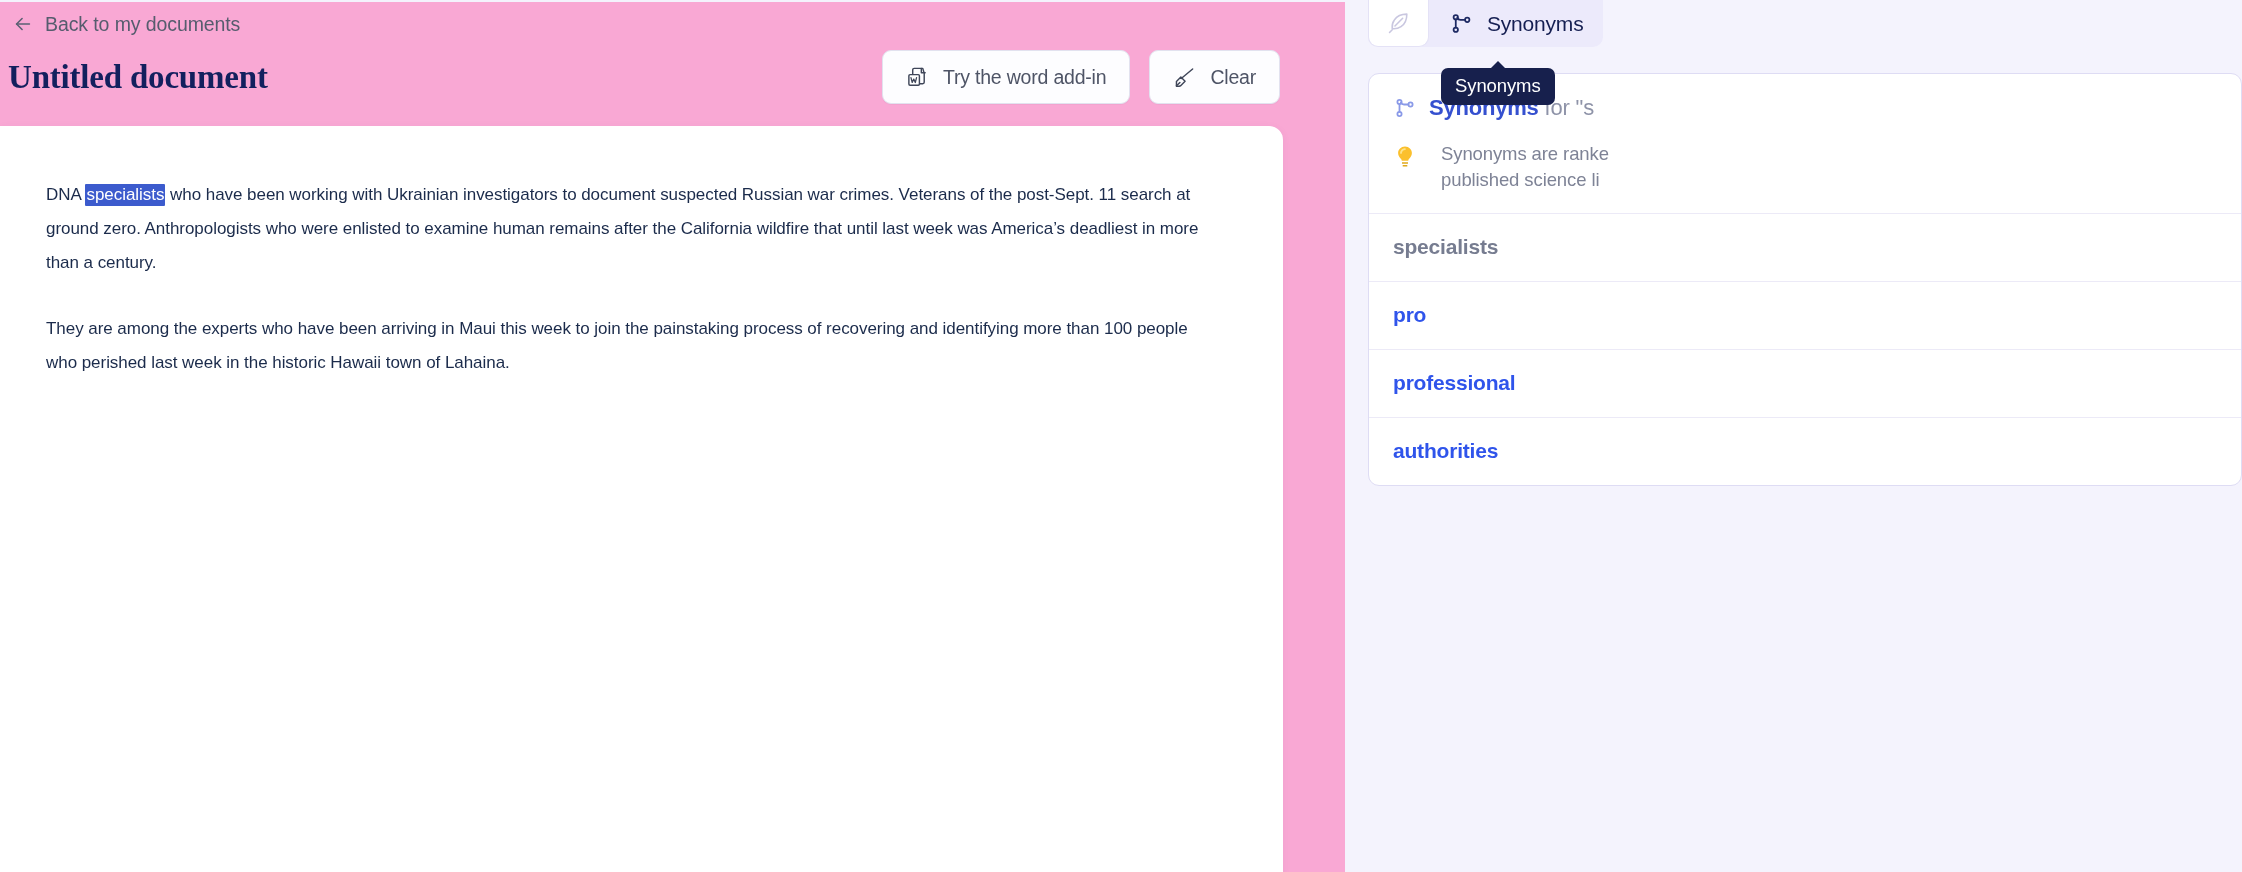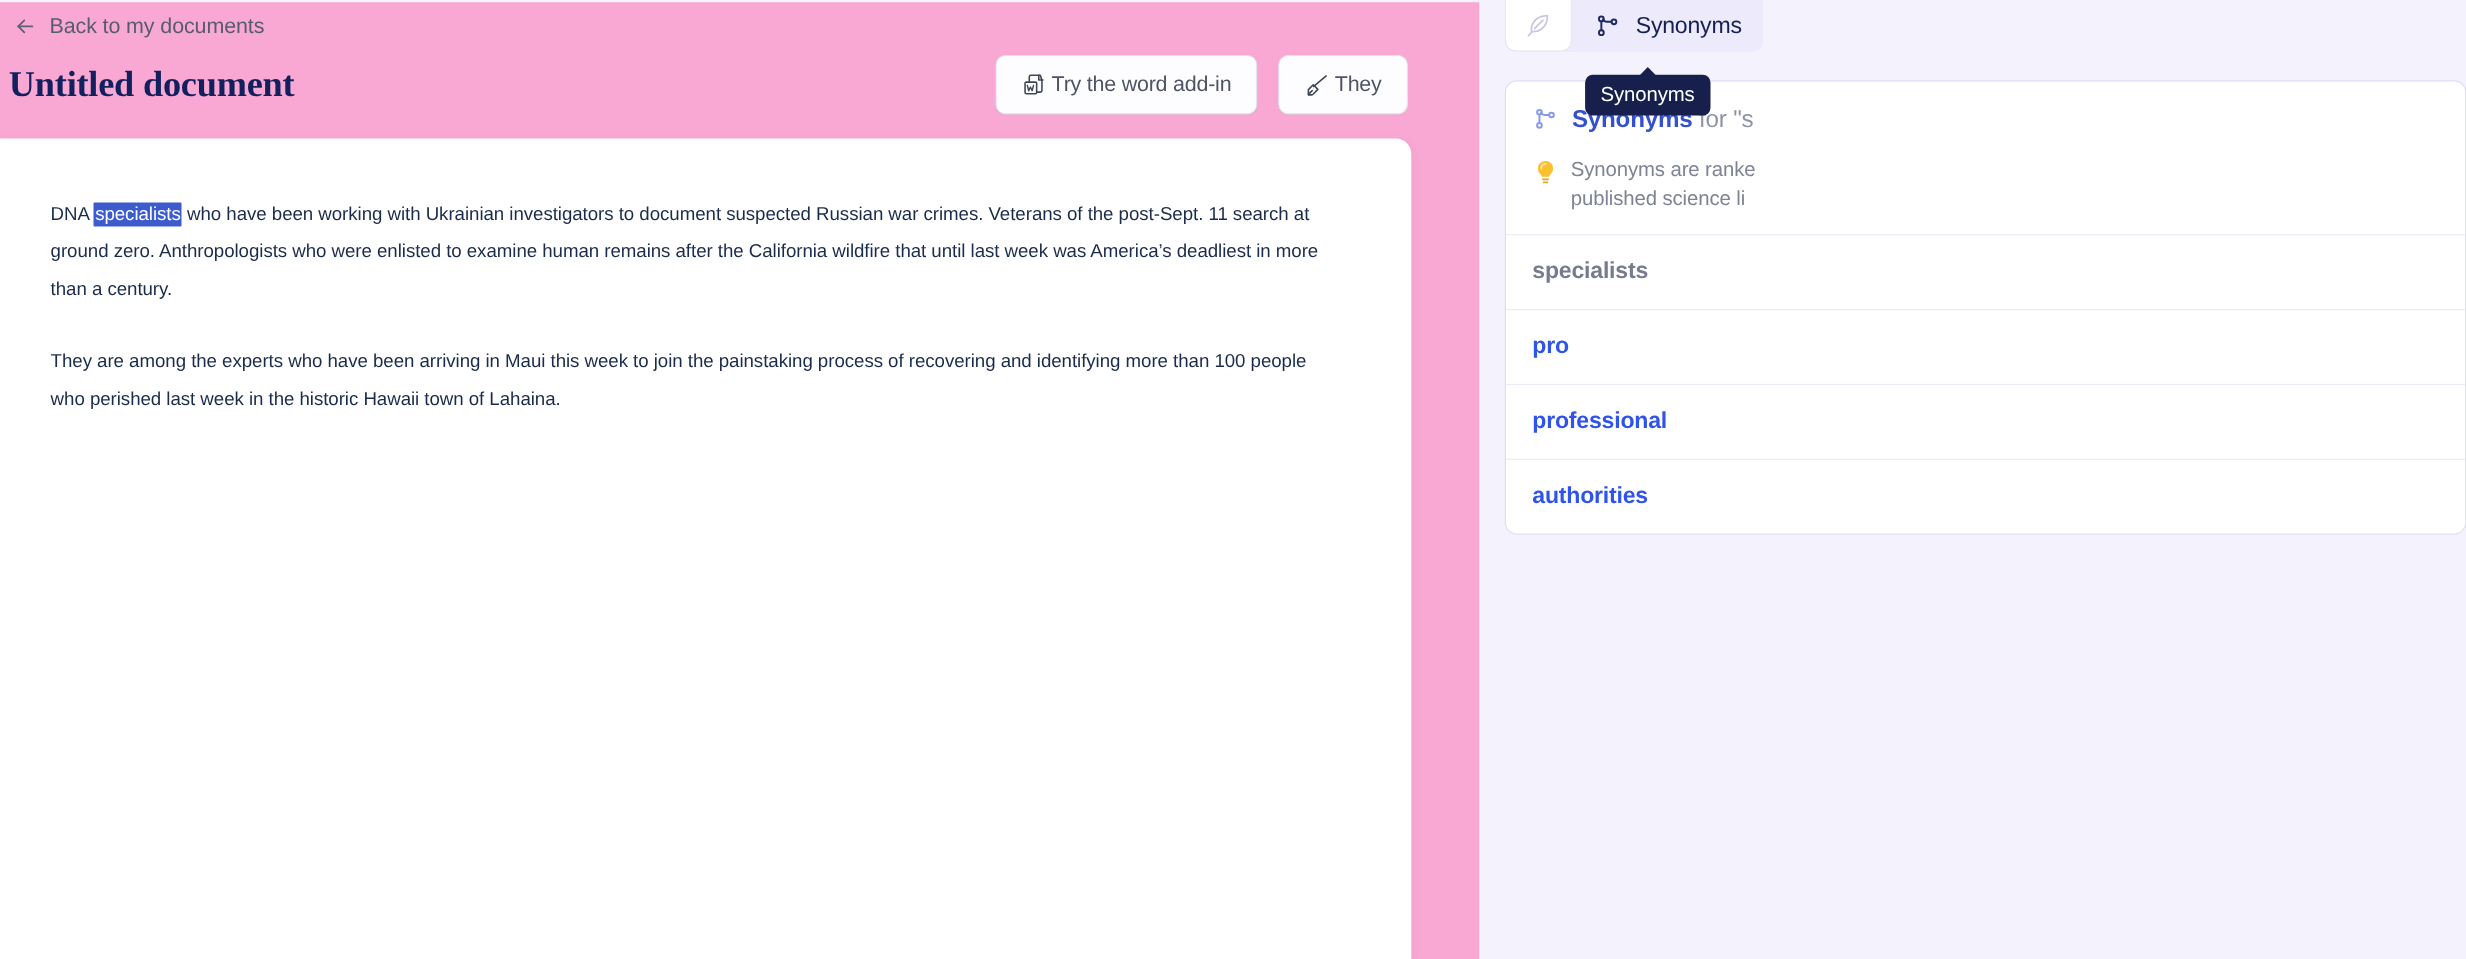--- a/index.html
+++ b/index.html
@@ -75,21 +75,21 @@
     right: 65px;
     top: 48px;
     display: flex;
     align-items: center;
     gap: 19px;
   }
 
   .tbtn {
     display: flex;
     align-items: center;
-    gap: 4px;
+    gap: 14px;
     height: 54px;
     padding: 0 23px;
     background: #fdfdff;
     border: 1px solid #e2e2ef;
     border-radius: 9px;
     cursor: pointer;
     box-shadow: 0 1px 1px rgba(30,30,70,0.03);
   }
   .tbtn-label {
     font-size: 19.5px;
@@ -247,21 +247,21 @@
     letter-spacing: -0.2px;
   }
   .syn-head-strong {
     color: #3550cf;
     font-weight: bold;
   }
 
   .syn-hint {
     display: flex;
     align-items: flex-start;
-    gap: 11px;
+    gap: 24px;
     padding: 14px 24px 20px 24px;
     border-bottom: 1px solid #eceaf7;
   }
   .bulb {
     width: 24px; height: 26px;
     flex: 0 0 auto;
     margin-top: 3px;
   }
   .syn-hint-text {
     font-size: 18.5px;
@@ -311,21 +311,21 @@
         <span class="tbtn-label">Try the word add-in</span>
       </div>
 
 
       <div class="tbtn">
         <svg class="tbtn-icon" viewBox="0 0 24 24" fill="none" stroke="currentColor" stroke-width="1.5" stroke-linecap="round" stroke-linejoin="round">
           <path d="M20.5 3.2L8.6 13.1"></path>
           <path d="M3.6 16.1l4.6-4.6 4.4 4.4-4.6 4.6a2.2 2.2 0 0 1-1.6.6H3.6z"></path>
           <path d="M3.6 20.7l3.6-3.6"></path>
         </svg>
-        <span class="tbtn-label">They</span>
+        <span class="tbtn-label">Clear</span>
       </div>
 
     </div>
 
     <div class="sheet">
       <div class="sheet-body">
 
         <p class="para">
           <span>DNA </span><span class="sel">specialists</span><span> who have been working with Ukrainian investigators to document suspected Russian war crimes. Veterans of the post-Sept. 11 search at ground zero. Anthropologists who were enlisted to examine human remains after the California wildfire that until last week was America’s deadliest in more than a century.</span>
         </p>

